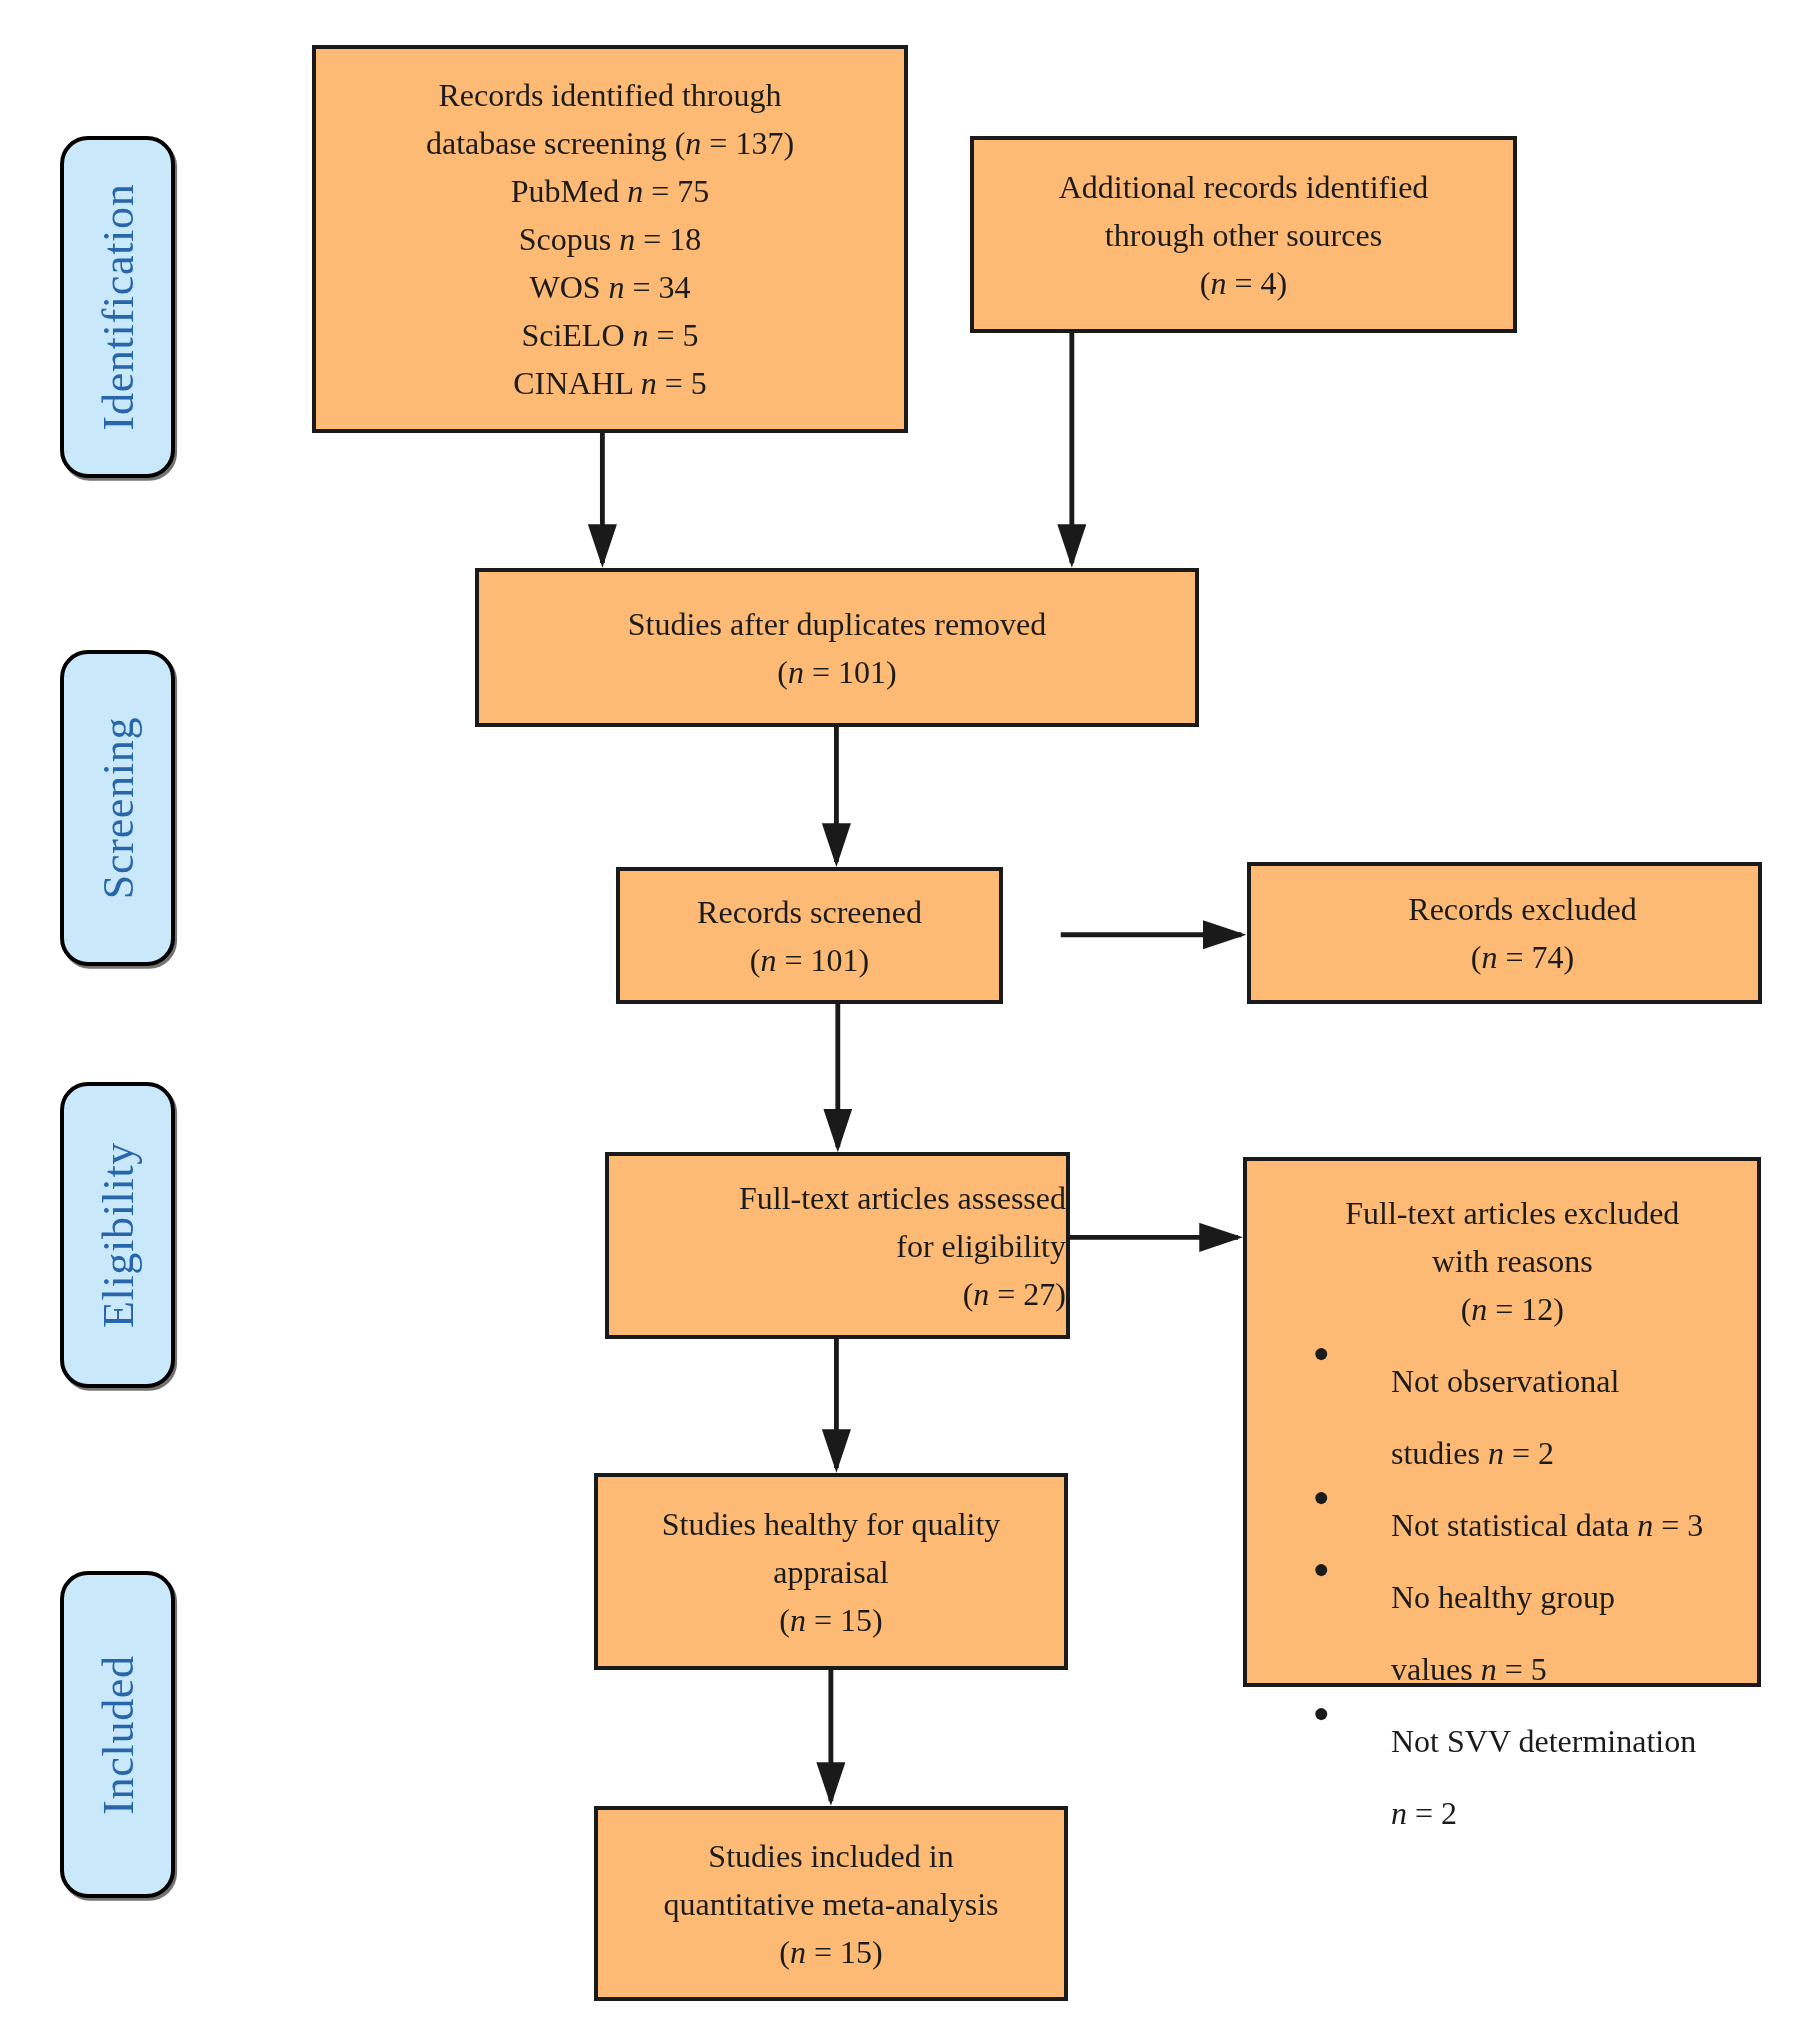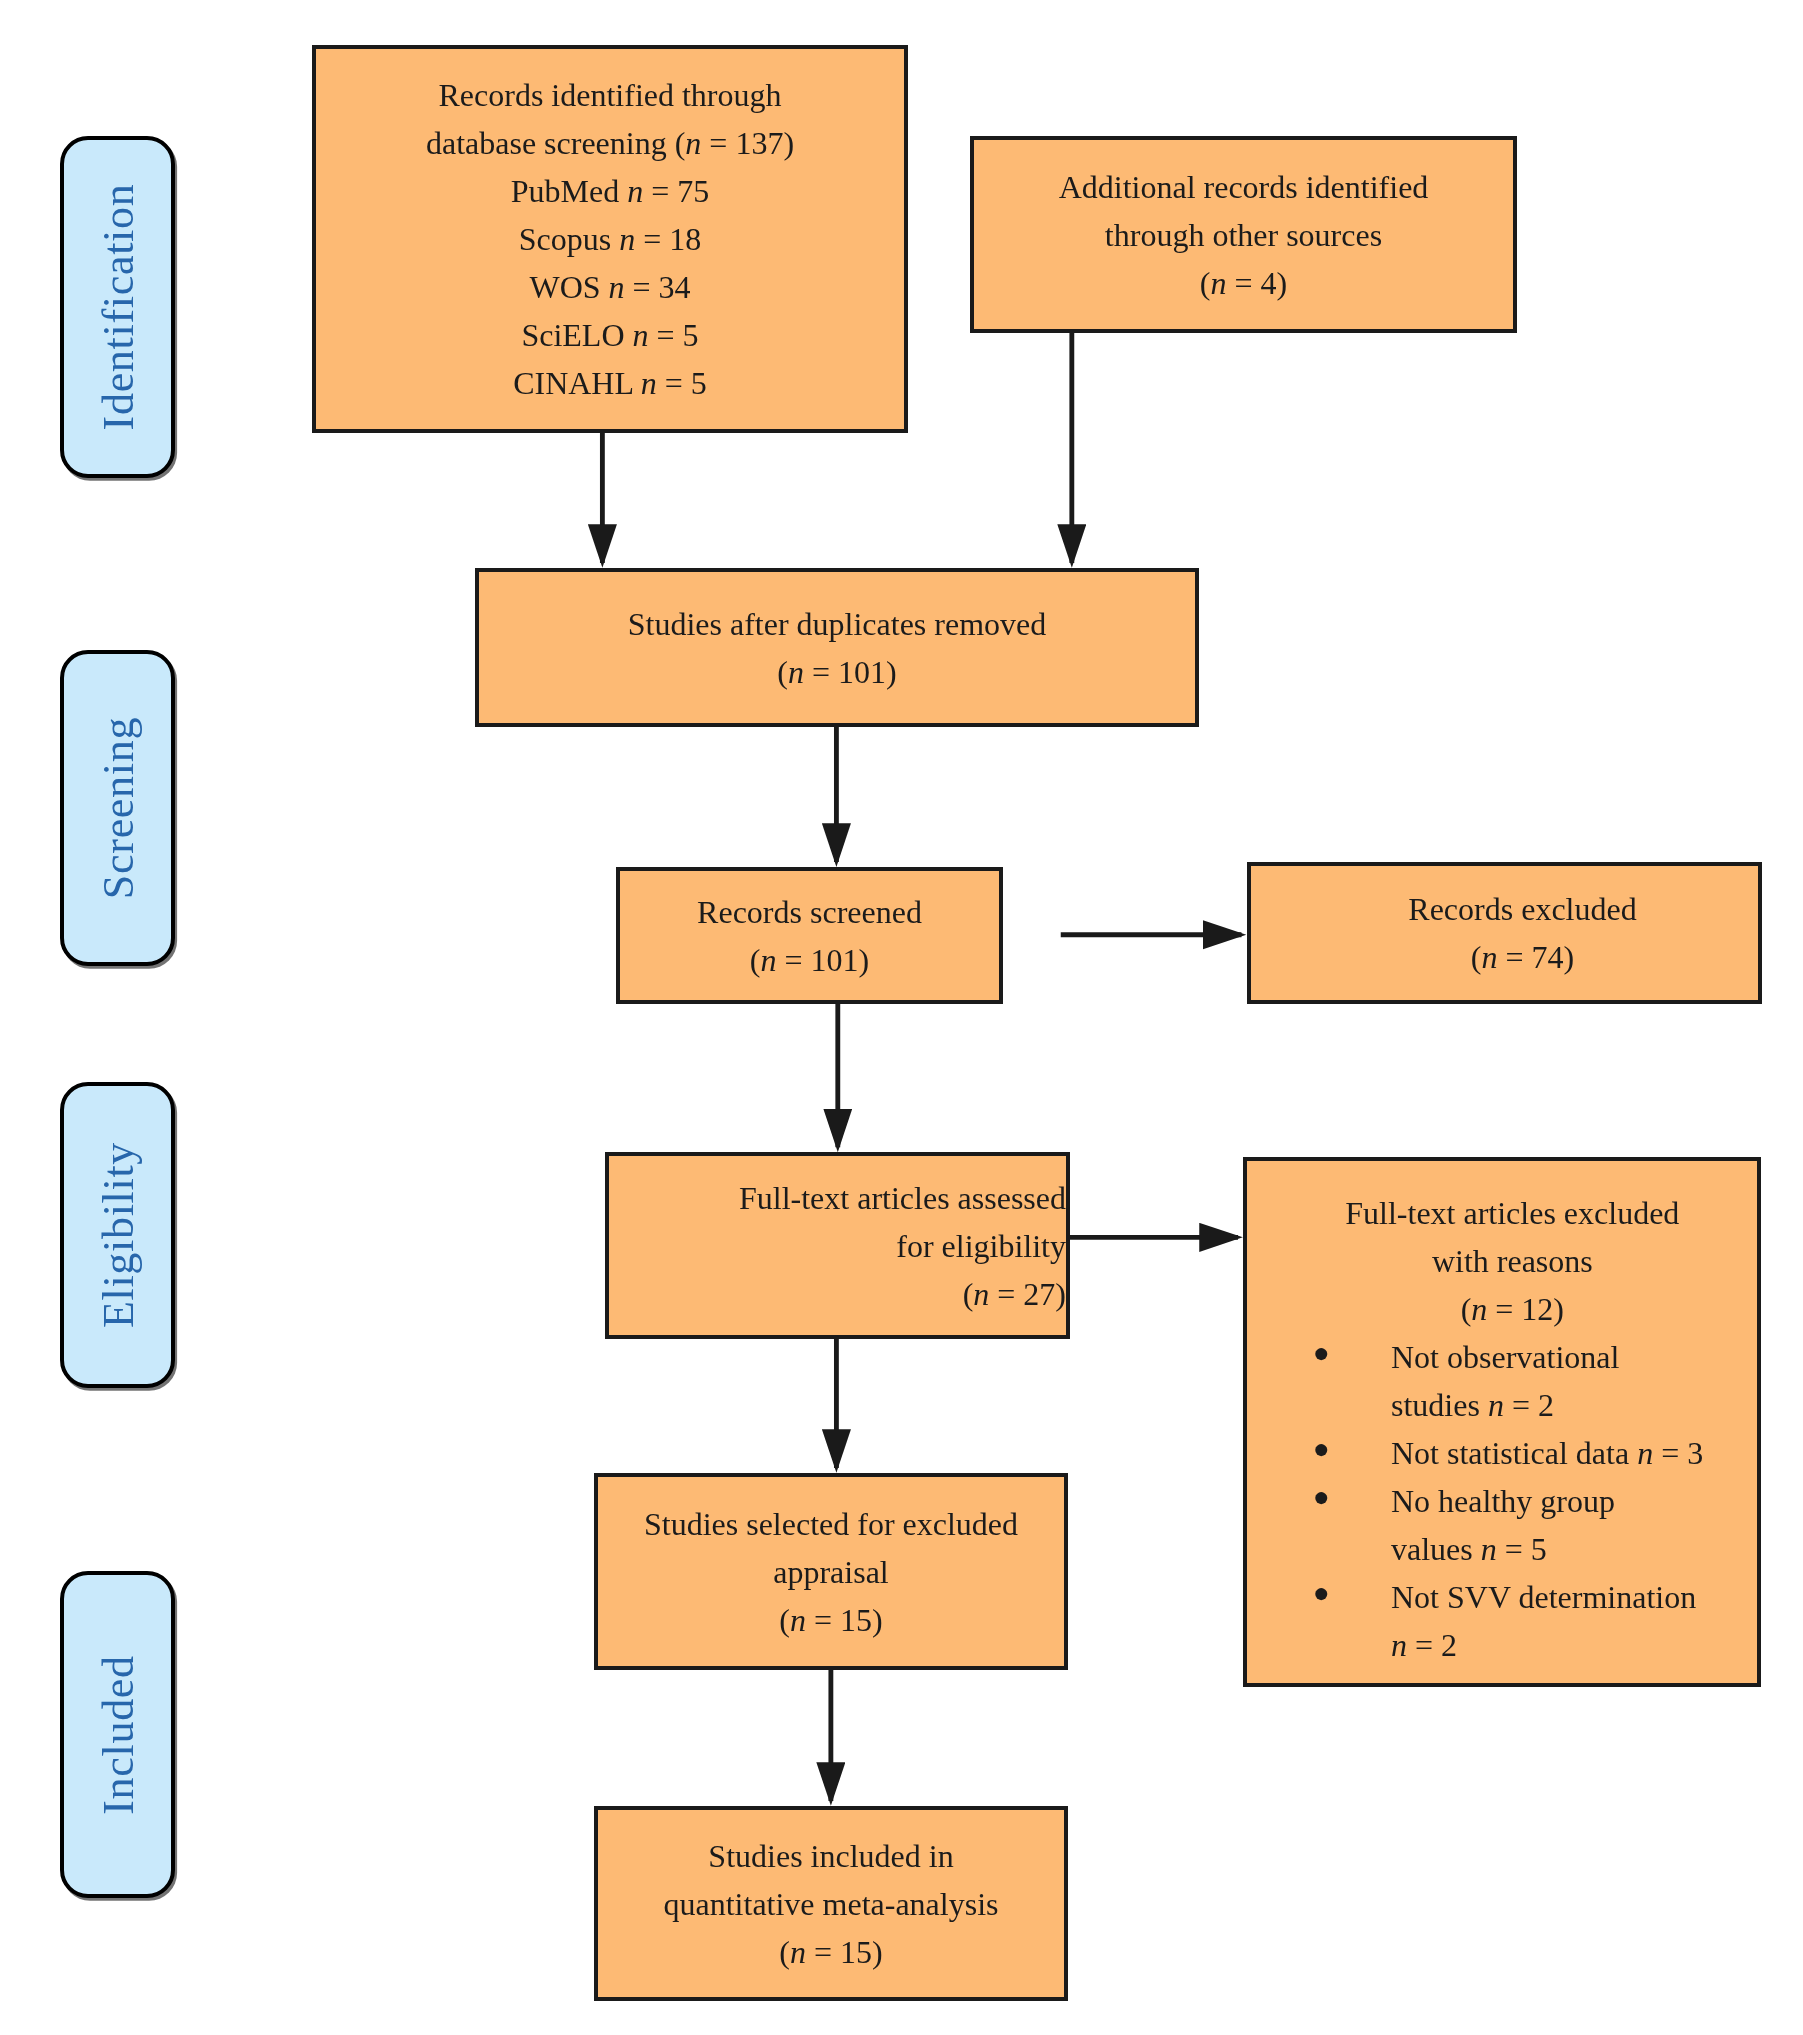--- a/index.html
+++ b/index.html
@@ -66,21 +66,21 @@
     text-align: left;
     padding-left: 104px;
     box-sizing: border-box;
   }
   .bullet .dot {
     position: absolute;
     left: 26px;
     top: -1.4px;
     font-size: 28px;
   }
-  .bullet .line { white-space: nowrap; }
+  .bullet .line { white-space: nowrap; margin-top: 24px; }
 
   
   #stage-identification { left: 60px;  top: 136px;  width: 107px; height: 334px; }
   #stage-screening      { left: 60px;  top: 650px;  width: 107px; height: 308px; }
   #stage-eligibility    { left: 60px;  top: 1082px; width: 107px; height: 298px; }
   #stage-included       { left: 60px;  top: 1571px; width: 107px; height: 319px; }
 
   #box-records-identified { left: 312px;  top: 45px;   width: 596px;  height: 388px; }
   #box-additional-records { left: 958px; top: 136px;  width: 547px;  height: 197px; margin-left: 12px; }
   #box-after-duplicates   { left: 475px;  top: 568px;  width: 724px; height: 159px; }
@@ -184,21 +184,21 @@
       <div class="line">values <i>n</i> = 5</div>
     </div>
     <div class="bullet">
       <span class="dot">●</span>
       <div class="line">Not SVV determination</div>
       <div class="line"><i>n</i> = 2</div>
     </div>
   </div>
 
   <div class="box" id="box-quality-appraisal">
-    <div class="line">Studies selected for excluded</div>
+    <div class="line">Studies healthy for quality</div>
     <div class="line">appraisal</div>
     <div class="line">(<i>n</i> = 15)</div>
   </div>
 
   <div class="box" id="box-included-meta">
     <div class="line">Studies included in</div>
     <div class="line">quantitative meta-analysis</div>
     <div class="line">(<i>n</i> = 15)</div>
   </div>
 

